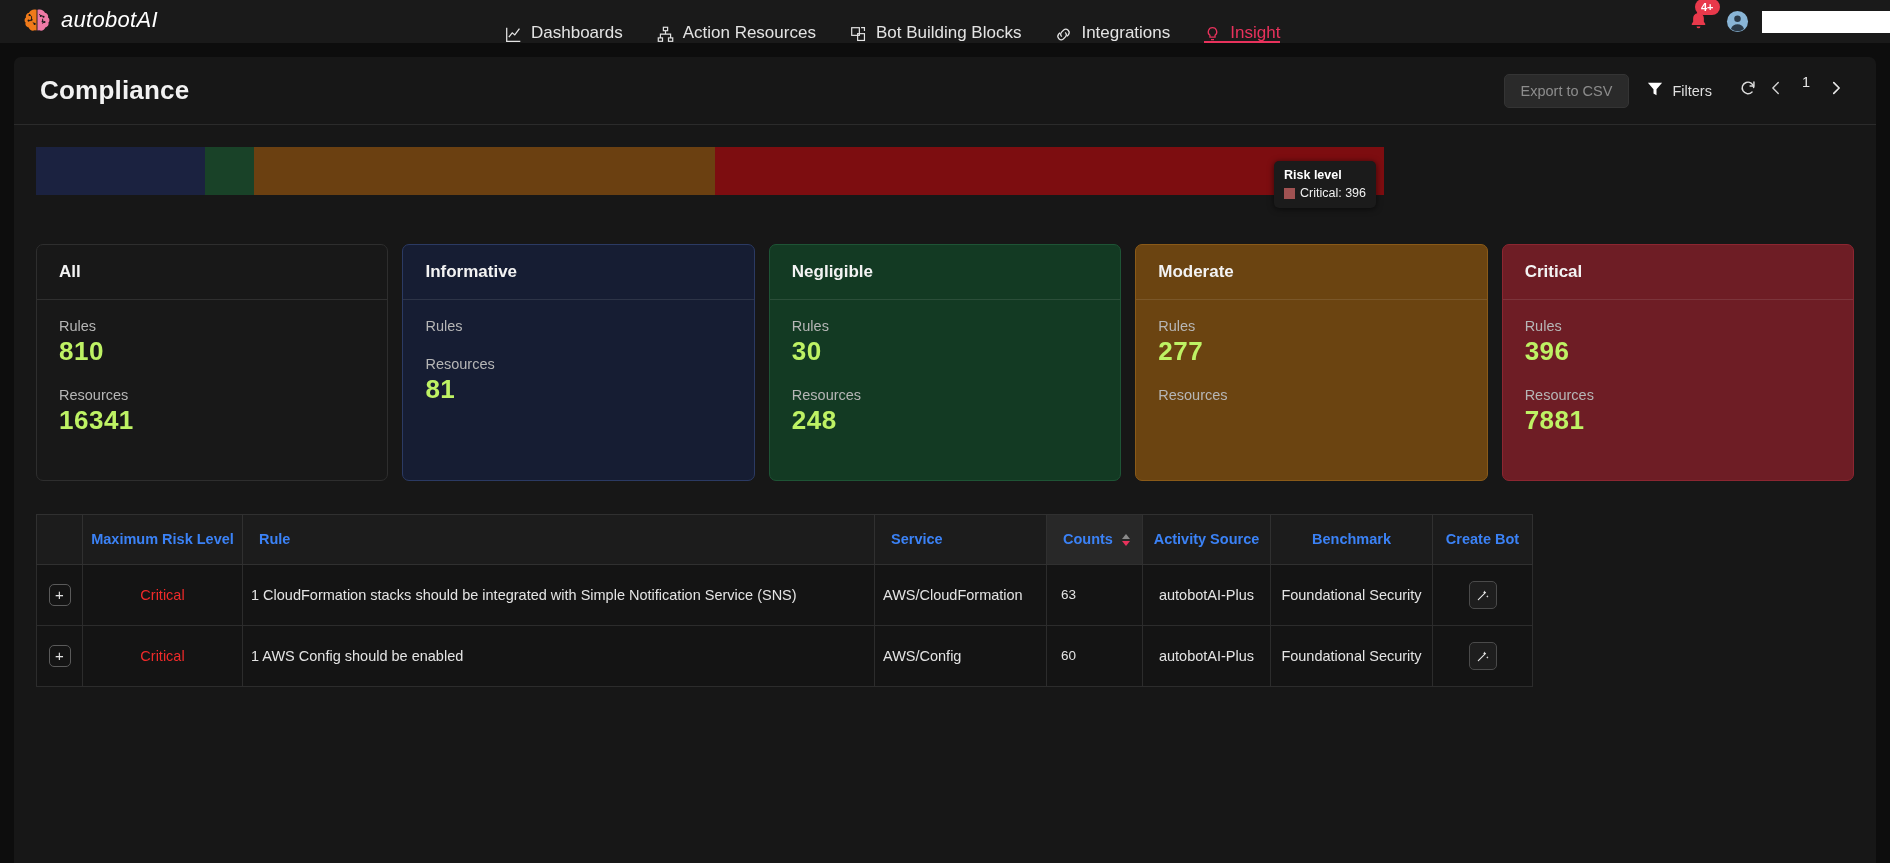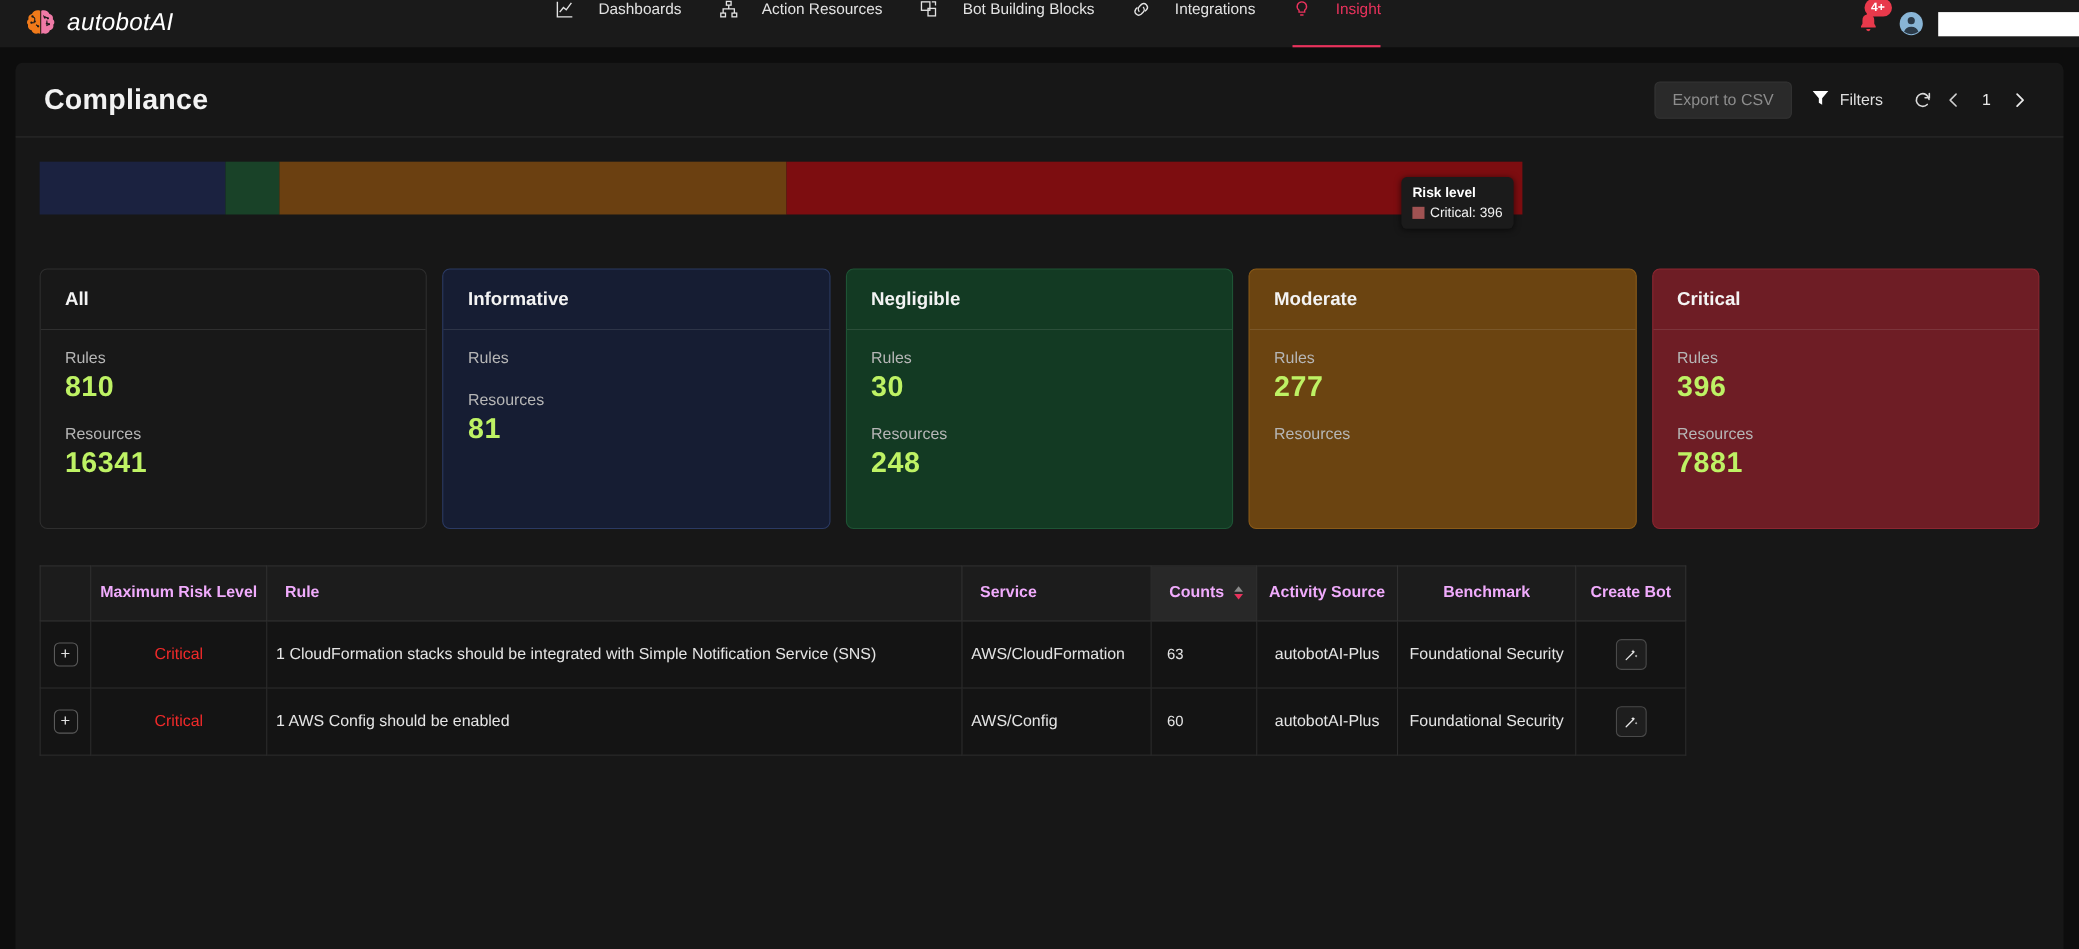--- a/index.html
+++ b/index.html
@@ -25,23 +25,23 @@
   }
   .brand-logo { width: 30px; height: 30px; flex: 0 0 30px; }
   .brand-name {
     font-size: 22px; letter-spacing: .3px; color: #fff; font-weight: 400;
   }
   .nav-links {
     display: flex; align-items: center; gap: 34px;
     height: 43px;
   }
   .nav-item {
-    display: flex; align-items: flex-start; gap: 22px;
+    display: flex; align-items: flex-end; gap: 9px;
     height: 43px;
-    color: #e3e3e3; font-size: 14px;
+    color: #e3e3e3; font-size: 17px;
     cursor: pointer; position: relative;
   }
   .nav-item.active { color: #e8325c; }
   .nav-item.active::after {
     content: ""; position: absolute; left: 0; right: 0; bottom: 0;
     height: 2px; background: #e8325c;
   }
   .nav-ico { width: 17px; height: 17px; display: block; }
 
   .topnav-right {
@@ -76,21 +76,21 @@
     padding: 0 26px 0 26px;
     border-bottom: 1px solid #2b2b2b;
     position: relative;
   }
   .page-title {
     font-size: 26px; font-weight: 700; color: #f2f2f2;
     letter-spacing: .2px;
   }
   .head-tools {
     margin-left: auto;
-    display: flex; align-items: center; gap: 0px;
+    display: flex; gap: 0px;
   }
   .btn-export {
     background: #2a2a2a; color: #8d8d8d;
     border: 1px solid #343434; border-radius: 5px;
     font-size: 14.5px; padding: 8px 16px;
     cursor: pointer; font-family: inherit;
     margin-right: 18px;
   }
   .btn-filters {
     display: flex; align-items: center; gap: 9px;
@@ -150,21 +150,21 @@
   .stat-label { font-size: 14.5px; color: #b6b6b6; margin-bottom: 2px; }
   .stat-value { font-size: 26px; font-weight: 700; color: #bef264; letter-spacing: .5px; }
   .stat-gap { height: 20px; }
 
   
   .table-wrap { padding: 18px 22px 0 22px; }
   table { border-collapse: collapse; width: 1348px; table-layout: fixed; }
   thead th {
     background: #1c1c1c;
     border: 1px solid #303030;
-    color: #f0abfc; font-size: 14.5px; font-weight: 700;
+    color: #3b82f6; font-size: 14.5px; font-weight: 700;
     padding: 14px 8px;
     vertical-align: middle;
     line-height: 1.45;
   }
   thead th.sorted { background: #282828; }
   thead th.left { text-align: left; padding-left: 16px; }
   tbody td {
     border: 1px solid #2c2c2c;
     background: #141414;
     font-size: 14.5px; color: #e4e4e4;

